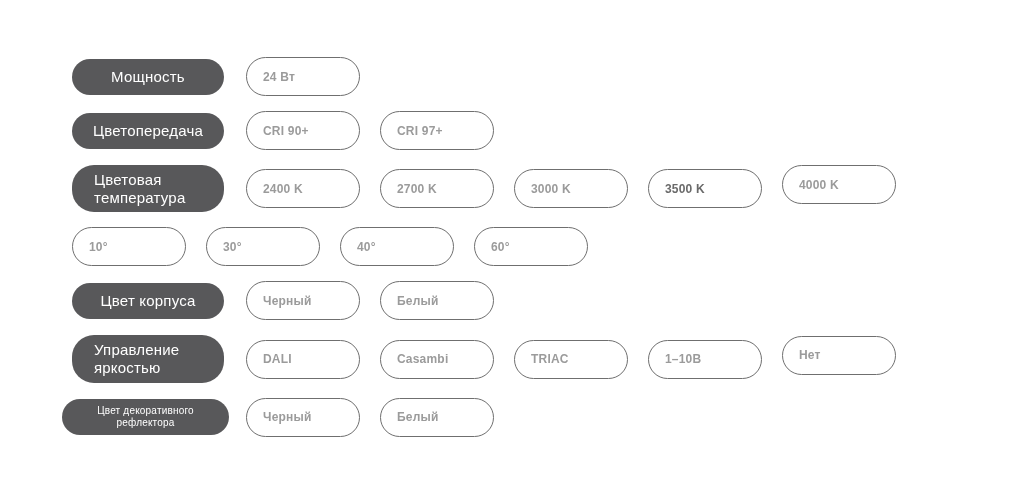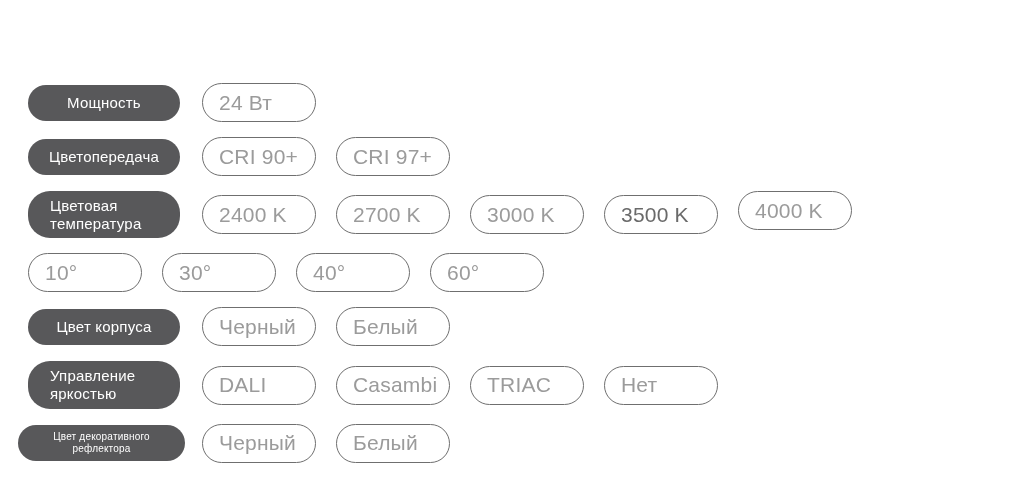--- a/index.html
+++ b/index.html
@@ -8,22 +8,23 @@
     background: #ffffff;
   }
   body {
     width: 1024px;
     height: 497px;
     overflow: hidden;
     font-family: "Liberation Sans", "DejaVu Sans", sans-serif;
   }
   .config {
     box-sizing: border-box;
-    padding: 83px 0 0 28px;
+    padding: 57px 0 0 28px;
     width: 896px;
+    margin-left: 44px;
   }
   .row {
     display: flex;
     align-items: center;
     margin-bottom: 15px;
   }
   .label-cell {
     width: 174px;
     flex: 0 0 174px;
   }
@@ -65,24 +66,25 @@
   .option {
     box-sizing: border-box;
     width: 114px;
     height: 39px;
     border: 1.5px solid var(--option-border, #6f6f6f);
     border-radius: 20px;
     background: #ffffff;
     display: flex;
     align-items: center;
     padding-left: 16px;
-    font-size: 21px;
+    font-size: 12px;
     color: var(--option-text, #9b9b9b);
     letter-spacing: 0.2px;
     cursor: pointer;
+    font-weight: bold;
   }
   
   .options .option:nth-child(5) {
     transform: translateY(-4px);
   }
   .option.emphasized {
     color: var(--option-text-emphasized, #6a6a6a);
   }
 </style>
 </head>
@@ -186,20 +188,23 @@
         <div class="option">
           <span>DALI</span>
         </div>
         <div class="option">
           <span>Casambi</span>
         </div>
         <div class="option">
           <span>TRIAC</span>
         </div>
         <div class="option">
+          <span>1–10В</span>
+        </div>
+        <div class="option">
           <span>Нет</span>
         </div>
       </div>
   </div>
 
   <div class="row">
     <div class="label-cell">
       <div class="spec-label">
         <span>Цвет декоративного рефлектора</span>
       </div>

